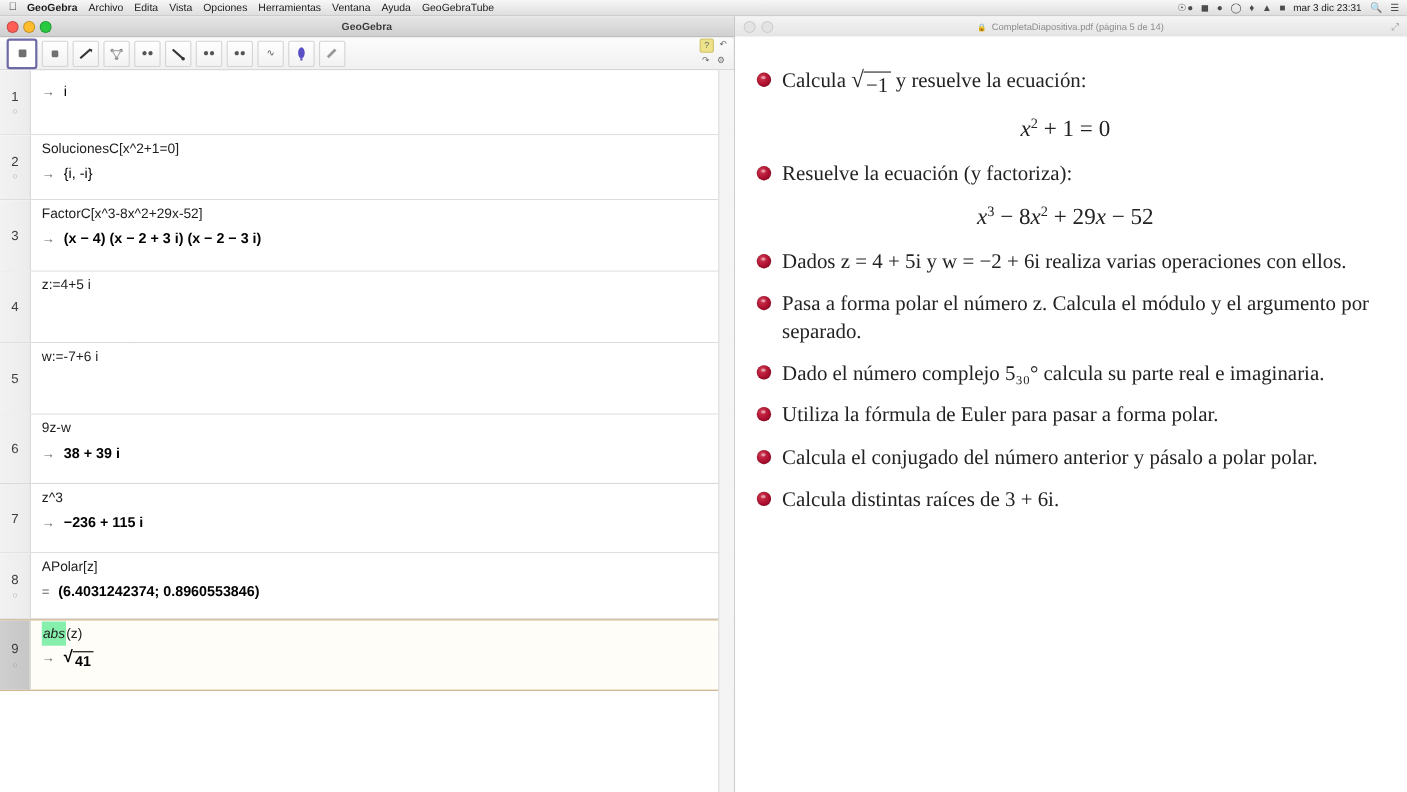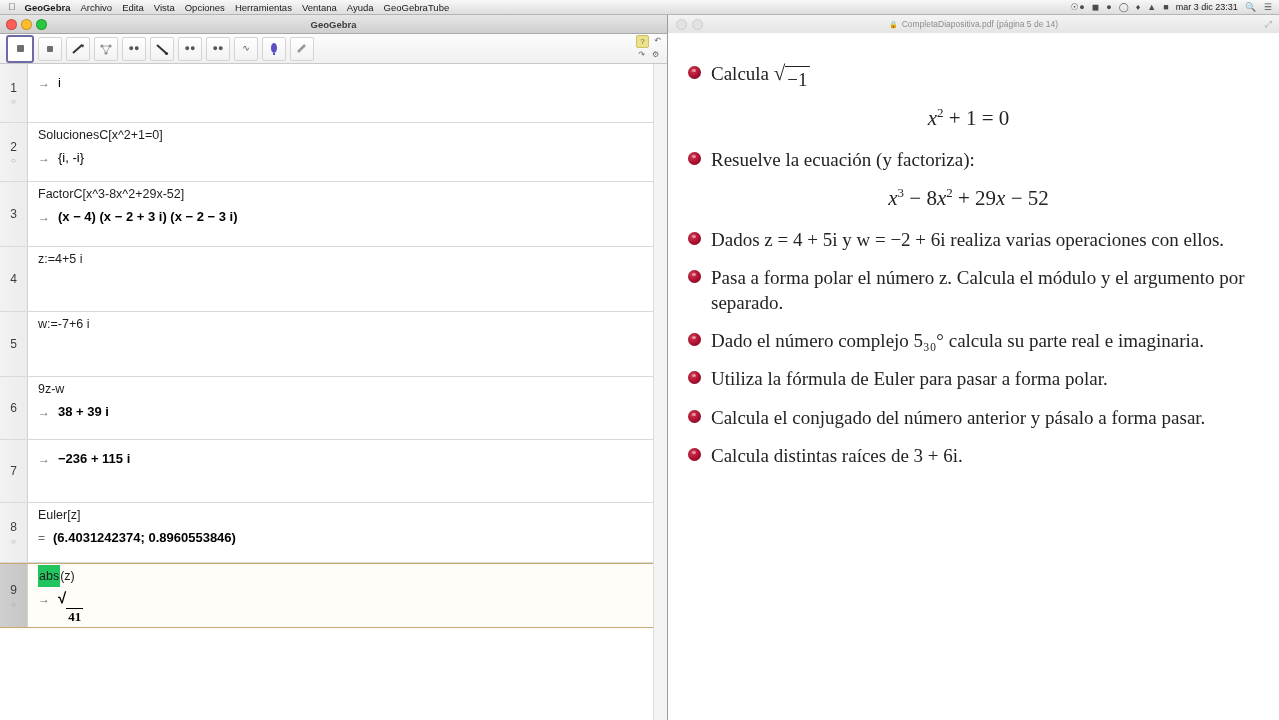--- a/index.html
+++ b/index.html
@@ -96,36 +96,36 @@
     padding-top:2px;
   }
   .cas-row.active .gutter{background:linear-gradient(to right,#cfcfcf,#c6c6c6);}
   .gutter .num{font-size:12px;color:#3c3c3c;font-weight:normal;line-height:1.1;}
   .gutter .marker{font-size:8px;color:#9b9b9b;line-height:1;margin-top:3px;}
   .cas-body{flex:1;padding:5px 8px 6px 10px;min-width:0;box-sizing:border-box;}
   .cas-input{
     font-size:12.5px;color:#1d1d1d;line-height:1.25;white-space:nowrap;
     font-family:"Liberation Sans", sans-serif;
   }
-  .cas-input .hl{background:#22c55e;padding:4px 1px;}
+  .cas-input .hl{background:#86efac;padding:4px 1px;font-style:italic;}
   .cas-out{
     display:flex;align-items:baseline;gap:8px;margin-top:6px;
     font-size:13px;line-height:1.25;white-space:nowrap;
   }
   .cas-out .arrow{color:#6a6a6a;font-size:12px;}
   .cas-out .val{font-weight:bold;color:#000;}
   .cas-out .val.purple{color:#4b3ec8;margin-top:36px;}
   .cas-out .val.thin{font-weight:normal;}
   .rowclose{
     position:absolute;right:9px;top:9px;
     font-size:10px;color:#8a8a8a;line-height:1;
   }
   .sqrt-wrap{display:inline-flex;align-items:flex-start;}
   .sqrt-sym{font-size:15px;line-height:.95;}
-  .sqrt-rad{border-top:1.6px solid #000;padding:0 2px;margin-top:17px;font-family:Liberation Serif, serif;}
+  .sqrt-rad{border-top:1.6px solid #000;padding:0 2px;margin-top:1px;}
 
   
   .gg-scroll{
     position:absolute;right:0;top:49px;bottom:0;width:13px;
     background:#f4f4f4;border-left:1px solid #dcdcdc;
   }
 
   
   .pdf-window{
     position:absolute;left:668px;top:15px;width:611px;height:705px;
@@ -357,34 +357,35 @@
             <span class="val">38 + 39 i</span>
           </div>
         </div>
       </div>
 
       <div class="cas-row" style="height:63px">
         <div class="gutter">
           <span class="num">7</span>
         </div>
         <div class="cas-body">
+          <div class="cas-input">z^3</div>
           <div class="cas-out">
             <span class="arrow">→</span>
             <span class="val">−236 + 115 i</span>
           </div>
         </div>
       </div>
 
       <div class="cas-row" style="height:60px">
         <div class="gutter">
           <span class="num">8</span>
           <span class="marker">○</span>
         </div>
         <div class="cas-body">
-          <div class="cas-input">Euler[z]</div>
+          <div class="cas-input">APolar[z]</div>
           <div class="cas-out">
             <span class="arrow">=</span>
             <span class="val">(6.4031242374; 0.8960553846)</span>
           </div>
         </div>
       </div>
 
       <div class="cas-row active" style="height:65px">
         <div class="gutter">
           <span class="num">9</span>
@@ -421,21 +422,21 @@
       <span class="pdf-expand">⤢</span>
     </div>
 
     <div class="pdf-page">
 
       <div class="bullet-item">
         <span class="bullet"></span>
         <span class="btext"><span>Calcula </span><span class="rad">
               <span class="sym">√</span>
               <span class="bar">−1</span>
-            </span></span>
+            </span><span> y resuelve la ecuación:</span></span>
       </div>
       <div class="eqn">
         <span class="ital">x</span><sup>2</sup> + 1 = 0
       </div>
 
       <div class="bullet-item">
         <span class="bullet"></span>
         <span class="btext">Resuelve la ecuación (y factoriza):</span>
       </div>
       <div class="eqn">
@@ -457,21 +458,21 @@
         <span class="btext">Dado el número complejo 5₃₀° calcula su parte real e imaginaria.</span>
       </div>
 
       <div class="bullet-item">
         <span class="bullet"></span>
         <span class="btext">Utiliza la fórmula de Euler para pasar a forma polar.</span>
       </div>
 
       <div class="bullet-item">
         <span class="bullet"></span>
-        <span class="btext">Calcula el conjugado del número anterior y pásalo a forma pasar.</span>
+        <span class="btext">Calcula el conjugado del número anterior y pásalo a polar polar.</span>
       </div>
 
       <div class="bullet-item">
         <span class="bullet"></span>
         <span class="btext">Calcula distintas raíces de 3 + 6i.</span>
       </div>
 
     </div>
   </div>
 

